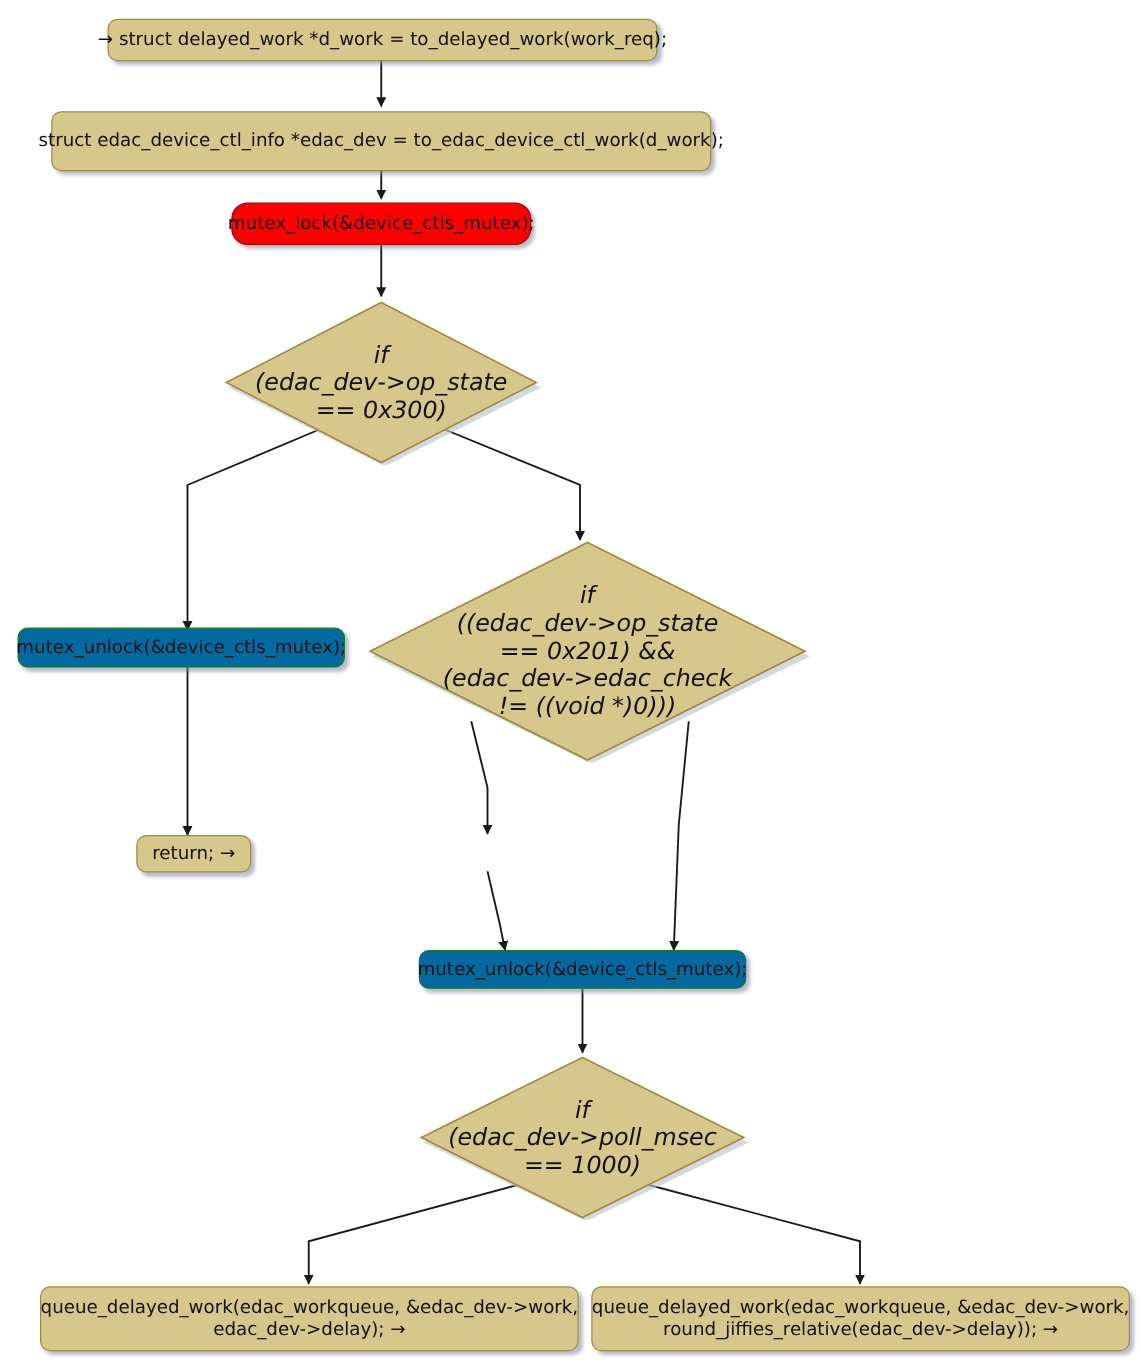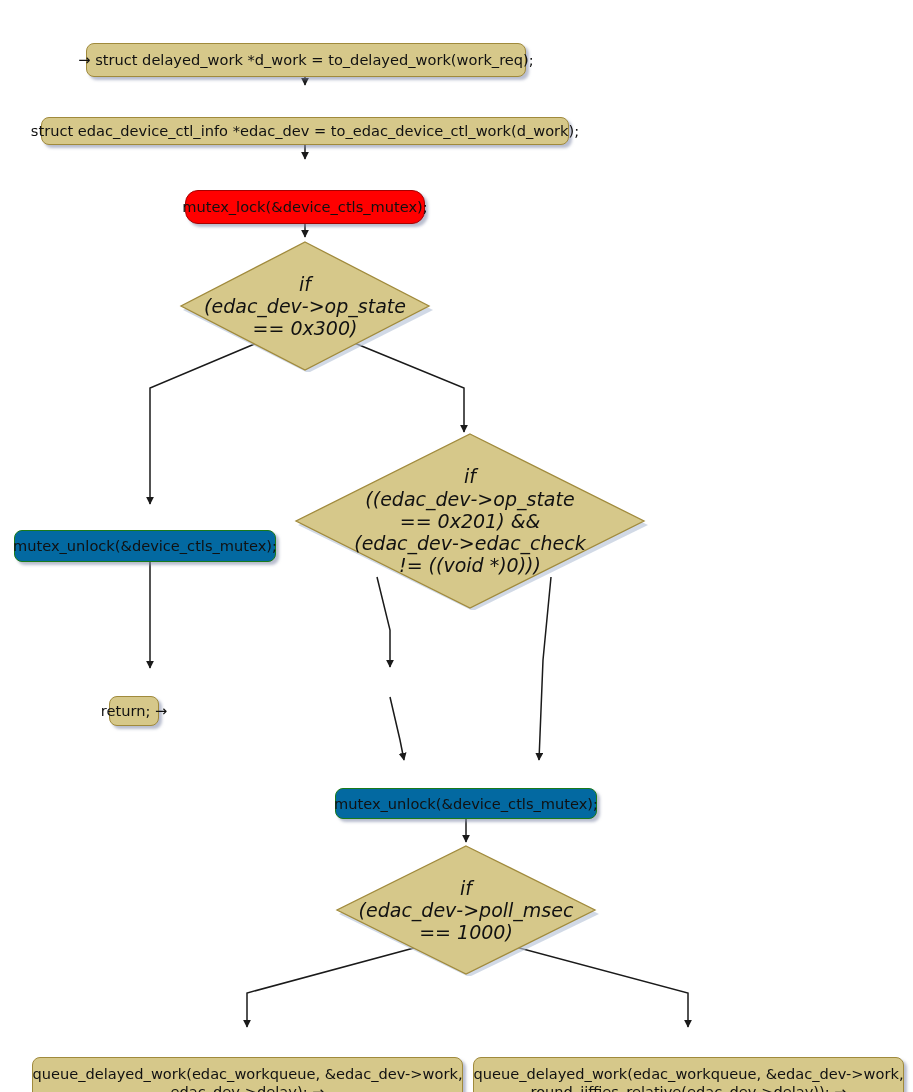--- a/index.html
+++ b/index.html
@@ -38,21 +38,20 @@
     white-space: pre;
     color: #111111;
   }
   .rect {
     border: 1.4px solid #a08a3c;
     border-radius: 8px;
     background: #d6c88a;
     box-shadow: 3px 3px 3px rgba(125,135,165,0.55);
     font-size: 14.6px;
     padding: 4px 10px;
-    margin-top: 28px;
   }
   .rect.red {
     background: #ff0000;
     border-color: #a60000;
     color: #111111;
   }
   .rect.green {
     background: #0369a1;
     border-color: #1a7a1a;
     color: #111111;
@@ -101,21 +100,21 @@
       <path d="M466,791 L466,842"></path>
       <path d="M425,945 L247,993 L247,1027"></path>
       <path d="M508,945 L688,993 L688,1027"></path>
     </g>
   </svg>
 
   <div class="node rect" style="left:86px; top:15px; width:440px; height:34px;">
     <span>→ struct delayed_work *d_work = to_delayed_work(work_req);</span>
   </div>
 
-  <div class="node rect" style="left:41px; top:89px; width:528px; height:28px;">
+  <div class="node rect" style="left:41px; top:89px; width:528px; height:48px;">
     <span>struct edac_device_ctl_info *edac_dev = to_edac_device_ctl_work(d_work);</span>
   </div>
 
   <div class="node rect red" style="left:185px; top:162px; width:240px; height:34px;border-radius:13px;">
     <span>mutex_lock(&amp;device_ctls_mutex);</span>
   </div>
 
   <div class="node diamond" style="left:177px; top:240px; width:256px; height:132px;">
     <svg class="dshape" viewBox="0 0 256 132" preserveAspectRatio="none">
       <polygon points="128,5 253,68 128,131 3,68" fill="#b9c4d8" opacity="0.65" transform="translate(3,2)"></polygon>
@@ -135,21 +134,21 @@
       <polygon points="178,5 353,91 178,177 3,91" fill="#b9c4d8" opacity="0.65" transform="translate(3,2)"></polygon>
       <polygon points="178,2 352,89 178,176 4,89" fill="#d6c88a" stroke="#a08a3c" stroke-width="1.3"></polygon>
     </svg>
     <span class="dlabel">if
 ((edac_dev-&gt;op_state
 == 0x201) &amp;&amp;
 (edac_dev-&gt;edac_check
 != ((void *)0)))</span>
   </div>
 
-  <div class="node rect" style="left:109px; top:668px; width:50px; height:30px;">
+  <div class="node rect" style="left:109px; top:668px; width:92px; height:30px;">
     <span>return; →</span>
   </div>
 
 
   <div class="node rect green" style="left:335px; top:760px; width:262px; height:31px;">
     <span>mutex_unlock(&amp;device_ctls_mutex);</span>
   </div>
 
   <div class="node diamond" style="left:333px; top:844px; width:266px; height:132px;">
     <svg class="dshape" viewBox="0 0 266 132" preserveAspectRatio="none">

